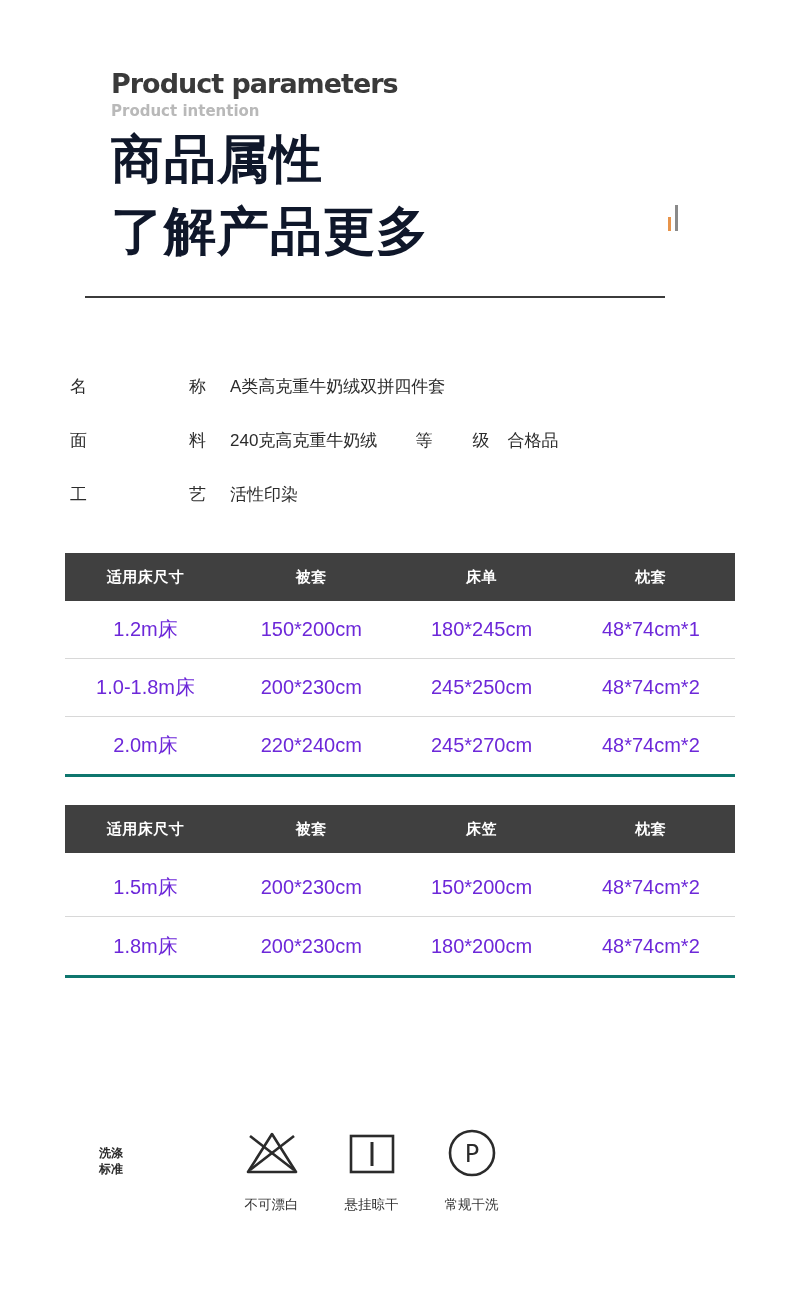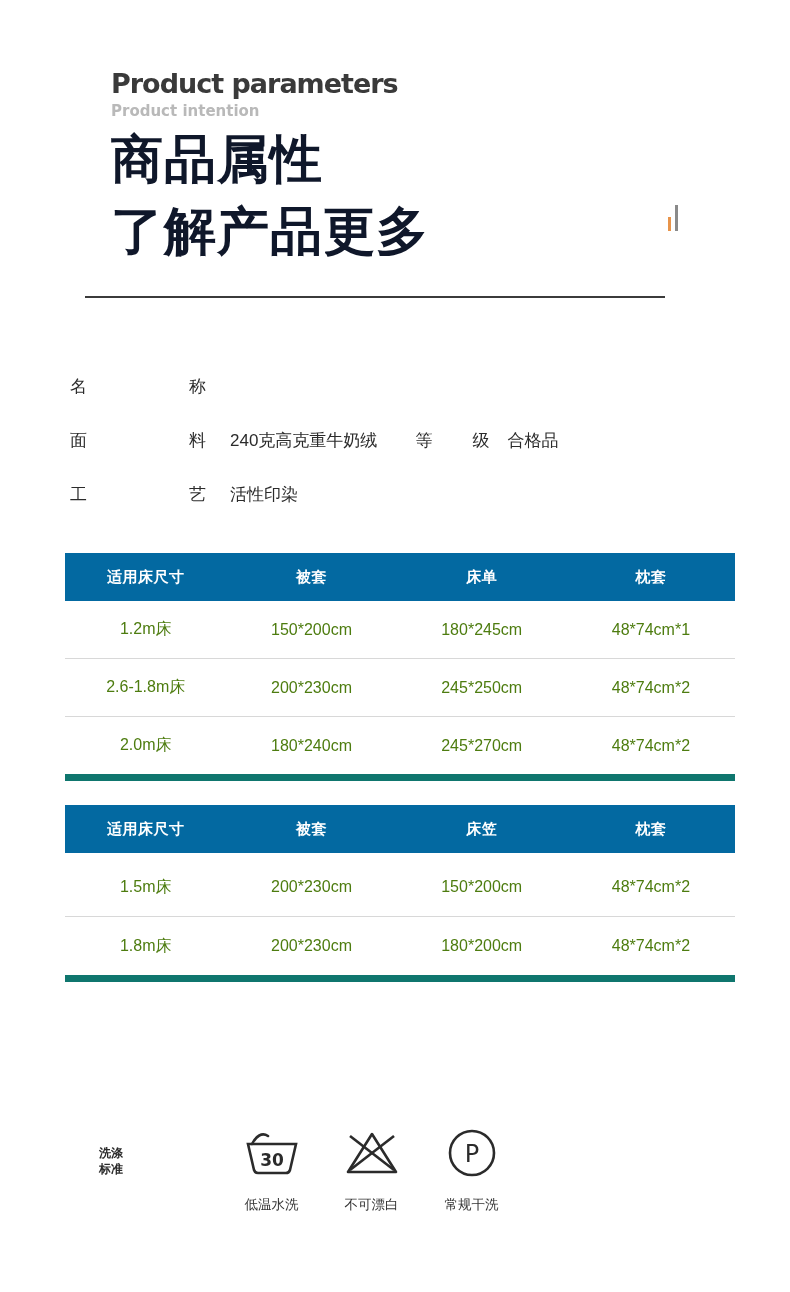--- a/index.html
+++ b/index.html
@@ -125,38 +125,38 @@
     position: absolute;
     left: 65px;
     width: 670px;
     border-collapse: collapse;
     font-size: 16px;
   }
   .table.t1 { top: 553px; }
   .table.t2 { top: 805px; }
 
   .table th {
-    background: #0369a1;
+    background: #404040;
     color: #ffffff;
     font-weight: bold;
     font-size: 15px;
     height: 46px;
     text-align: center;
     letter-spacing: 0.5px;
   }
   .table td {
     height: 55px;
     text-align: center;
-    color: #4d7c0f;
-    font-size: 16px;
+    color: #6d28d9;
+    font-size: 20px;
     border-bottom: 1px solid #d8d8d8;
   }
   .table.t2 td { height: 56px; }
   .table.t2 tr:first-child td { padding-top: 6px; }
-  .table tr:last-child td { border-bottom: 7px solid #0f766e; }
+  .table tr:last-child td { border-bottom: 3px solid #0f766e; }
 
   .col-1 { width: 162px; }
   .col-2 { width: 170px; }
   .col-3 { width: 170px; }
   .col-4 { width: 168px; }
 
   
   .care {
     position: absolute;
     left: 0;
@@ -218,20 +218,21 @@
   </div>
 
   <div class="divider"></div>
 
   <div class="specs">
     <div class="spec-row">
       <div class="spec-label">
         <span>名</span>
         <span>称</span>
       </div>
+      <div class="spec-value">A类高克重牛奶绒双拼四件套</div>
     </div>
 
     <div class="spec-row">
       <div class="spec-label">
         <span>面</span>
         <span>料</span>
       </div>
       <div class="spec-value">240克高克重牛奶绒</div>
       <div class="spec-label2">
         <span>等</span>
@@ -259,28 +260,28 @@
       </tr>
     </thead>
     <tbody>
       <tr>
         <td>1.2m床</td>
         <td>150*200cm</td>
         <td>180*245cm</td>
         <td>48*74cm*1</td>
       </tr>
       <tr>
-        <td>2.6-1.8m床</td>
+        <td>1.0-1.8m床</td>
         <td>200*230cm</td>
         <td>245*250cm</td>
         <td>48*74cm*2</td>
       </tr>
       <tr>
         <td>2.0m床</td>
-        <td>180*240cm</td>
+        <td>220*240cm</td>
         <td>245*270cm</td>
         <td>48*74cm*2</td>
       </tr>
     </tbody>
   </table>
 
   <table class="table t2">
     <thead>
       <tr>
         <th class="col-1">适用床尺寸</th>
@@ -306,42 +307,41 @@
   </table>
 
   <div class="care">
     <div class="care-label">
       <div>洗涤</div>
       <div>标准</div>
     </div>
 
     <div class="care-icons">
 
-      <div class="care-item">
-        <div class="care-glyph">
-          <svg width="60" height="46" viewBox="0 0 60 46">
-            <path d="M6 14 L54 14 L48 40 Q47 43 44 43 L16 43 Q13 43 12 40 Z" fill="none" stroke="#2b2b2b" stroke-width="2.6"></path>
-            <path d="M10 14 C14 6 20 2 26 6" fill="none" stroke="#2b2b2b" stroke-width="2.6" stroke-linecap="round"></path>
-            <text x="30" y="36" font-family="DejaVu Sans, sans-serif" font-size="17" font-weight="bold" fill="#2b2b2b" text-anchor="middle">30</text>
-          </svg>
-        </div>
-        <div class="care-text">低温水洗</div>
-      </div>
 
       <div class="care-item">
         <div class="care-glyph">
           <svg width="60" height="46" viewBox="0 0 60 46">
             <path d="M30 4 L54 42 L6 42 Z" fill="none" stroke="#2b2b2b" stroke-width="2.6" stroke-linejoin="round"></path>
             <line x1="8" y1="6" x2="52" y2="40" stroke="#2b2b2b" stroke-width="2.6"></line>
             <line x1="52" y1="6" x2="8" y2="40" stroke="#2b2b2b" stroke-width="2.6"></line>
           </svg>
         </div>
         <div class="care-text">不可漂白</div>
       </div>
 
+      <div class="care-item">
+        <div class="care-glyph">
+          <svg width="60" height="46" viewBox="0 0 60 46">
+            <rect x="9" y="6" width="42" height="36" fill="none" stroke="#2b2b2b" stroke-width="2.6"></rect>
+            <line x1="30" y1="12" x2="30" y2="36" stroke="#2b2b2b" stroke-width="3"></line>
+          </svg>
+        </div>
+        <div class="care-text">悬挂晾干</div>
+      </div>
 
 
       <div class="care-item">
         <div class="care-glyph">
           <svg width="60" height="50" viewBox="0 0 60 50">
             <circle cx="30" cy="25" r="22" fill="none" stroke="#2b2b2b" stroke-width="2.6"></circle>
             <text x="30" y="34" font-family="DejaVu Sans, sans-serif" font-size="24" fill="#2b2b2b" text-anchor="middle">P</text>
           </svg>
         </div>
         <div class="care-text">常规干洗</div>

